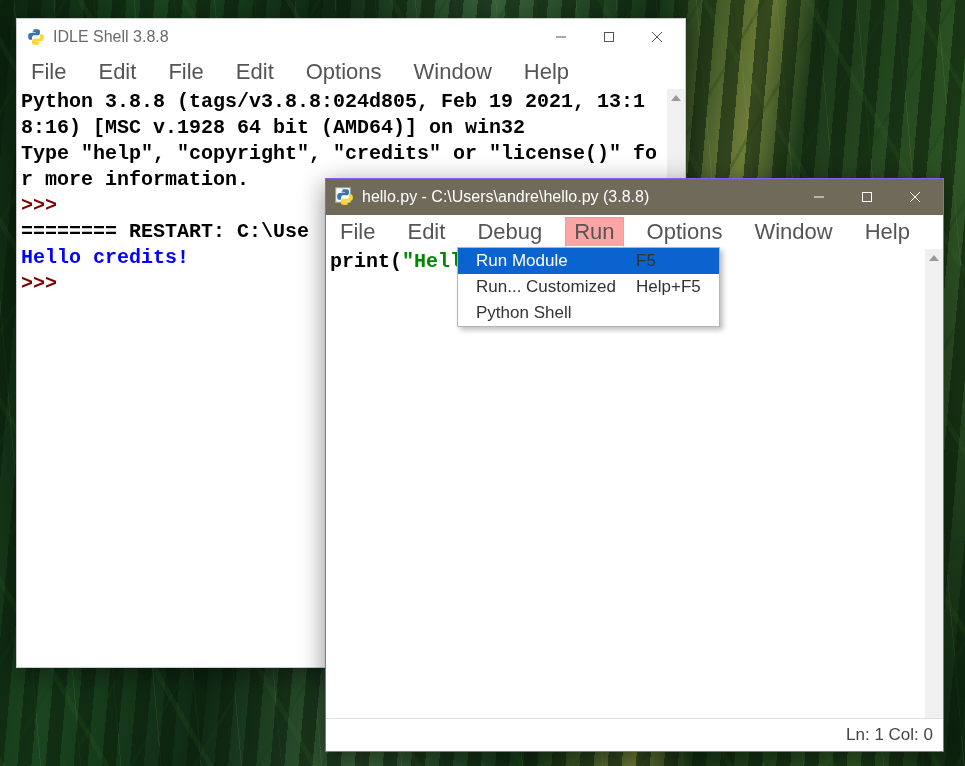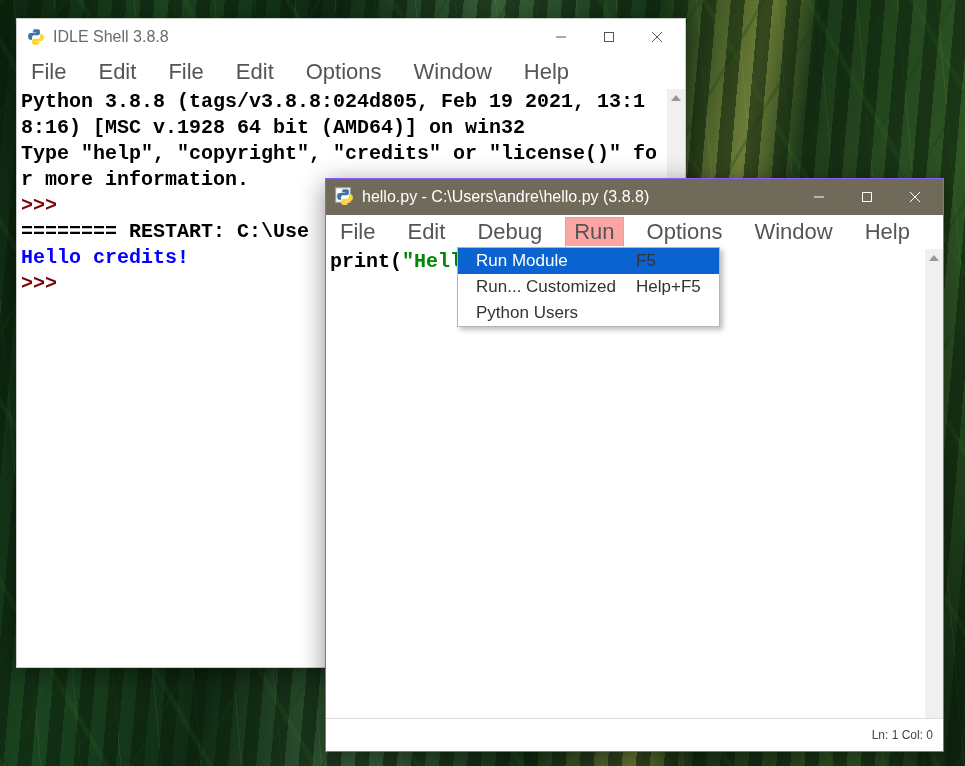--- a/index.html
+++ b/index.html
@@ -139,21 +139,21 @@
   }
 
   
   .statusbar{
     height:24px;
     border-top:1px solid #ddd;
     display:flex;
     justify-content:flex-end;
     align-items:center;
     padding:16px 10px;
-    font-size:12px;
+    font-size:17px;
     color:#444;
     background:#fff;
   }
 
   
   .py-icon svg{ width:100%; height:100%; }
   .paper-icon{
     position:absolute; inset:0;
     background:#fff; border:1px solid #888;
     transform:translate(-2px,-2px) scale(0.85);
@@ -265,21 +265,21 @@
     <div class="dropdown" id="run-dropdown" style="left:131px; top:-2px;">
       <div class="row sel">
         <span class="lbl">Run Module</span>
         <span class="accel">F5</span>
       </div>
       <div class="row">
         <span class="lbl">Run... Customized</span>
         <span class="accel">Help+F5</span>
       </div>
       <div class="row">
-        <span class="lbl">Python Users</span>
+        <span class="lbl">Python Shell</span>
         <span class="accel"></span>
       </div>
     </div>
   </div>
   <div class="statusbar">
     <span>Ln: 1  Col: 0</span>
   </div>
 </div>
 
 </body></html>

